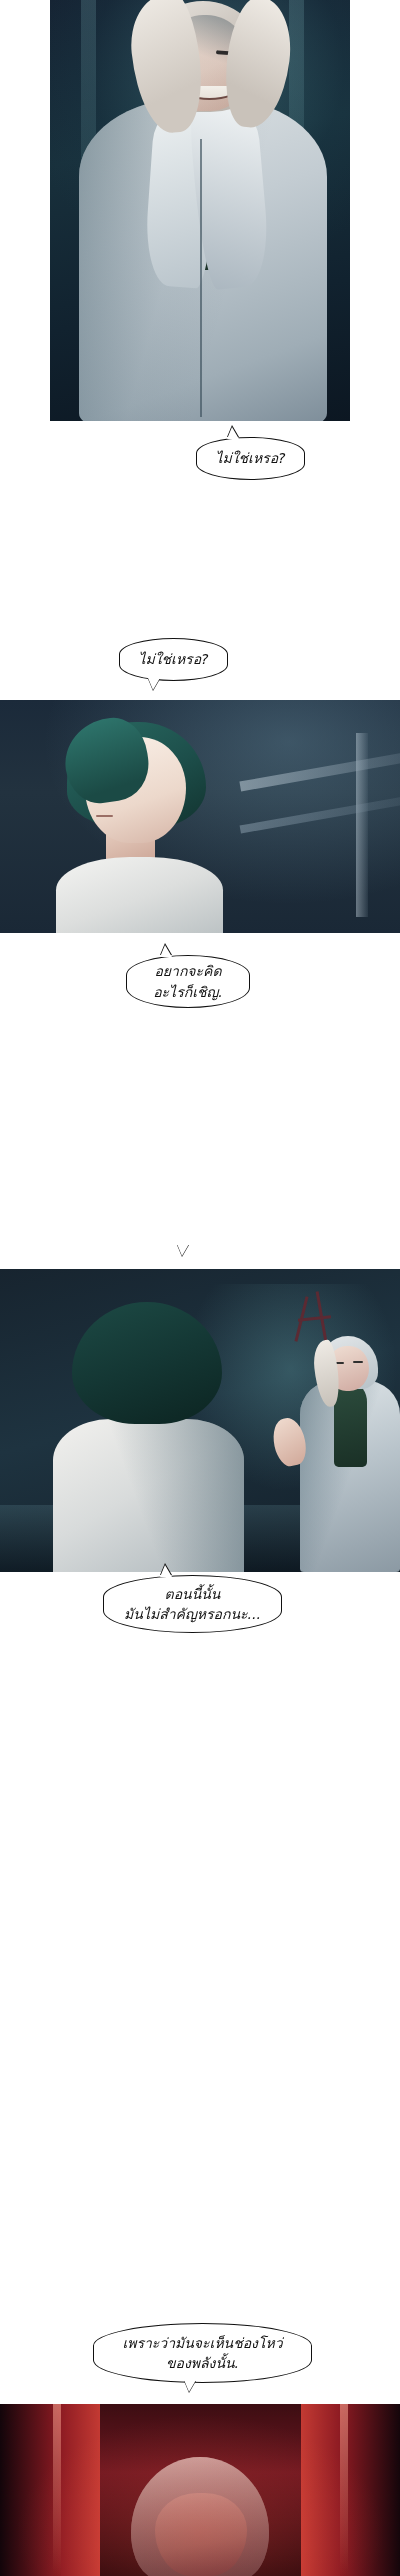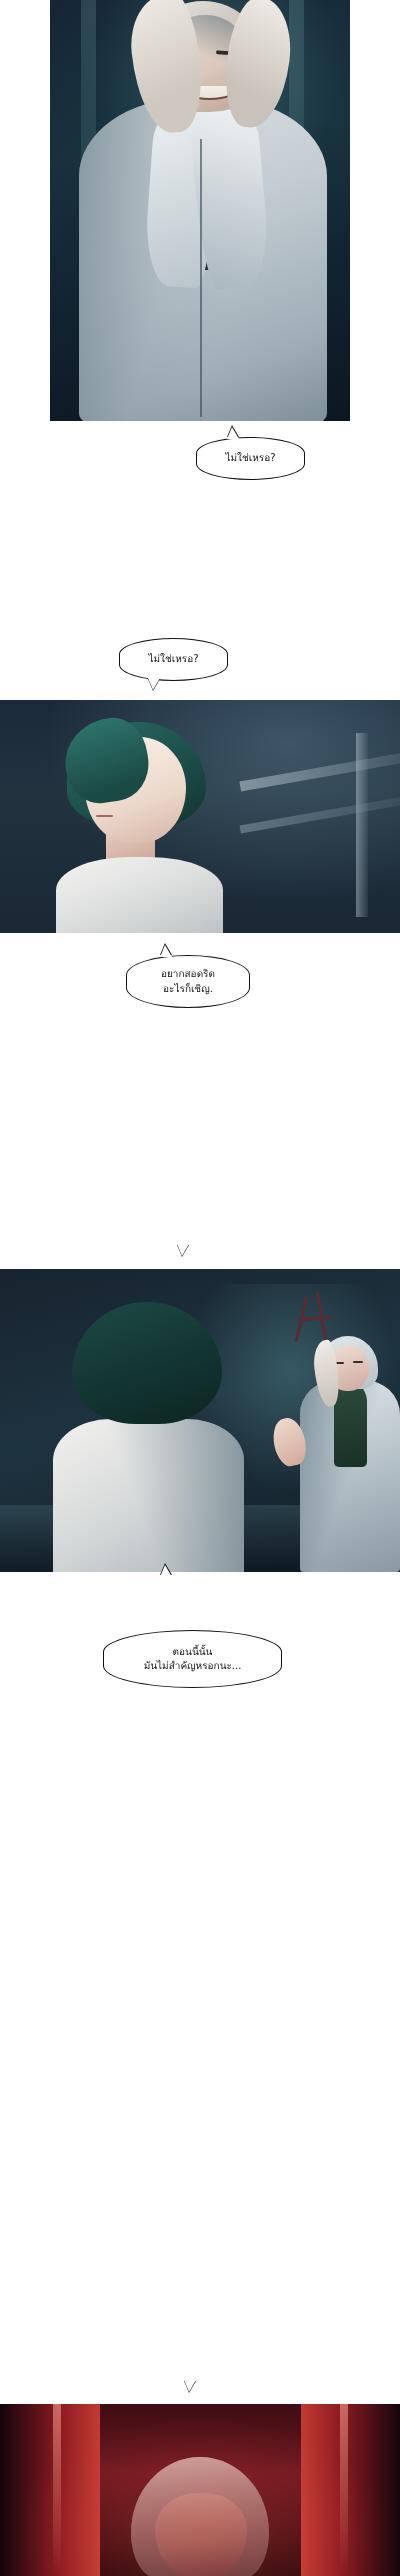--- a/index.html
+++ b/index.html
@@ -33,25 +33,26 @@
     border-radius: 50% / 38%;
     display: flex;
     align-items: center;
     justify-content: center;
     text-align: center;
     box-sizing: border-box;
     padding: 5.6px 10px;
     z-index: 40;
   }
   .bubble .txt {
-    font-size: 10px;
+    font-size: 14px;
     line-height: 1.45;
     color: #111111;
     white-space: pre-line;
     font-family: "DejaVu Sans", "Liberation Sans", sans-serif;
+    font-style: italic;
   }
   
   .tail {
     position: absolute;
     width: 0;
     height: 0;
     z-index: 41;
   }
   .tail-down {
     border-left: 5px solid transparent;
@@ -495,21 +496,21 @@
     <div id="p2-hair"></div>
     <div id="p2-face"></div>
     <div id="p2-brow"></div>
     <div id="p2-eye"></div>
     <div id="p2-nose"></div>
     <div id="p2-mouth"></div>
     <div id="p2-hairfront"></div>
   </div>
 
   <div class="bubble" id="bubble3" style="left:126px; top:955px; width:124px; height:53px;">
-    <span class="txt">อยากสอดริด
+    <span class="txt">อยากจะคิด
 อะไรก็เชิญ.</span>
   </div>
   <div class="tail tail-up" style="left:160px; top:945px;"></div>
 
   <div class="tail tail-down" style="left:177px; top:1244px;"></div>
 
   <div class="panel" id="panel3">
     <div class="glow"></div>
     <div id="p3-floor"></div>
     <div id="p3-scratch1"></div>
@@ -523,26 +524,30 @@
     <div id="p3-heye1"></div>
     <div id="p3-heye2"></div>
     <div id="p3-hhair"></div>
     <div id="p3-hand"></div>
     <div id="p3-backneck"></div>
     <div id="p3-backbody"></div>
     <div id="p3-backbody-shade"></div>
     <div id="p3-backhair"></div>
   </div>
 
-  <div class="bubble" id="bubble5" style="left:103px; top:1630px; width:179px; height:58px;">
+  <div class="bubble" id="bubble5" style="left:103px; top:1575px; width:179px; height:58px;">
     <span class="txt">ตอนนี้นั้น
 มันไม่สำคัญหรอกนะ...</span>
   </div>
   <div class="tail tail-up" style="left:160px; top:1565px;"></div>
 
+  <div class="bubble" id="bubble6" style="left:93px; top:2323px; width:219px; height:60px;">
+    <span class="txt">เพราะว่ามันจะเห็นช่องโหว่
+ของพลังนั้น.</span>
+  </div>
   <div class="tail tail-down" style="left:184px; top:2380px;"></div>
 
   <div class="panel" id="panel4">
     <div id="p4-red-l"></div>
     <div id="p4-red-r"></div>
     <div id="p4-stripe1"></div>
     <div id="p4-stripe2"></div>
     <div id="p4-hood"></div>
     <div id="p4-face"></div>
     <div id="p4-hood-shade"></div>

